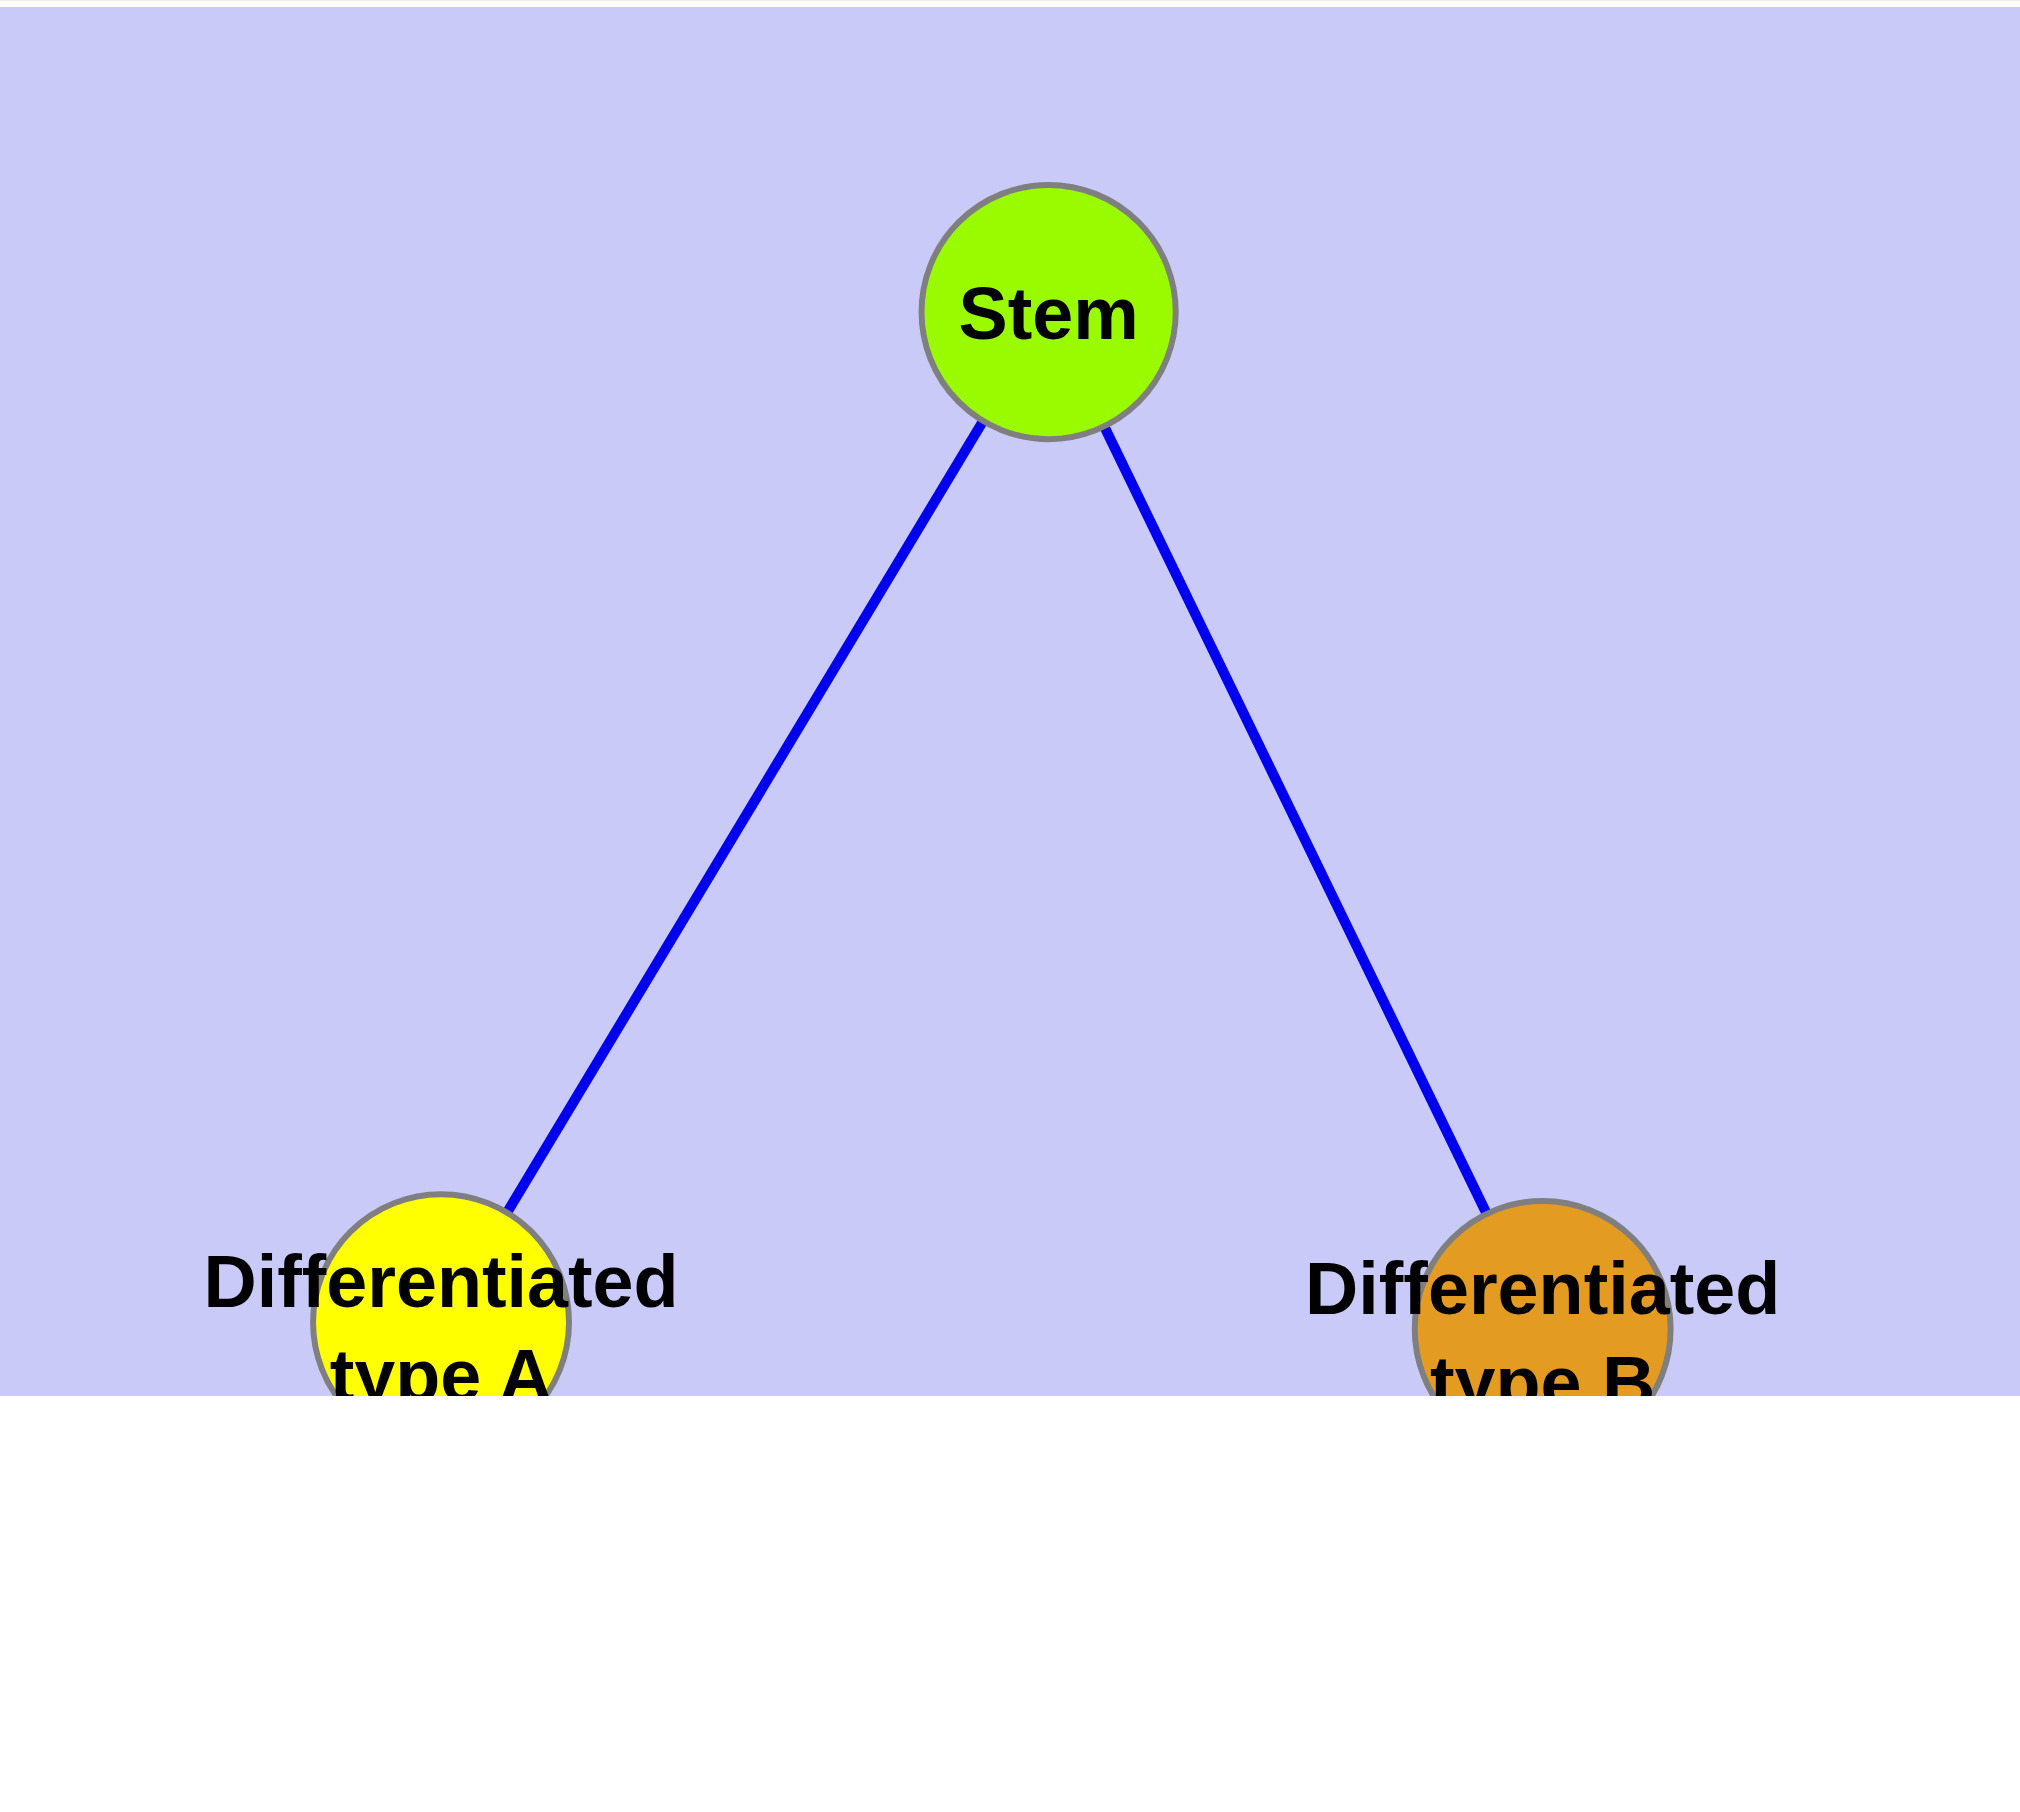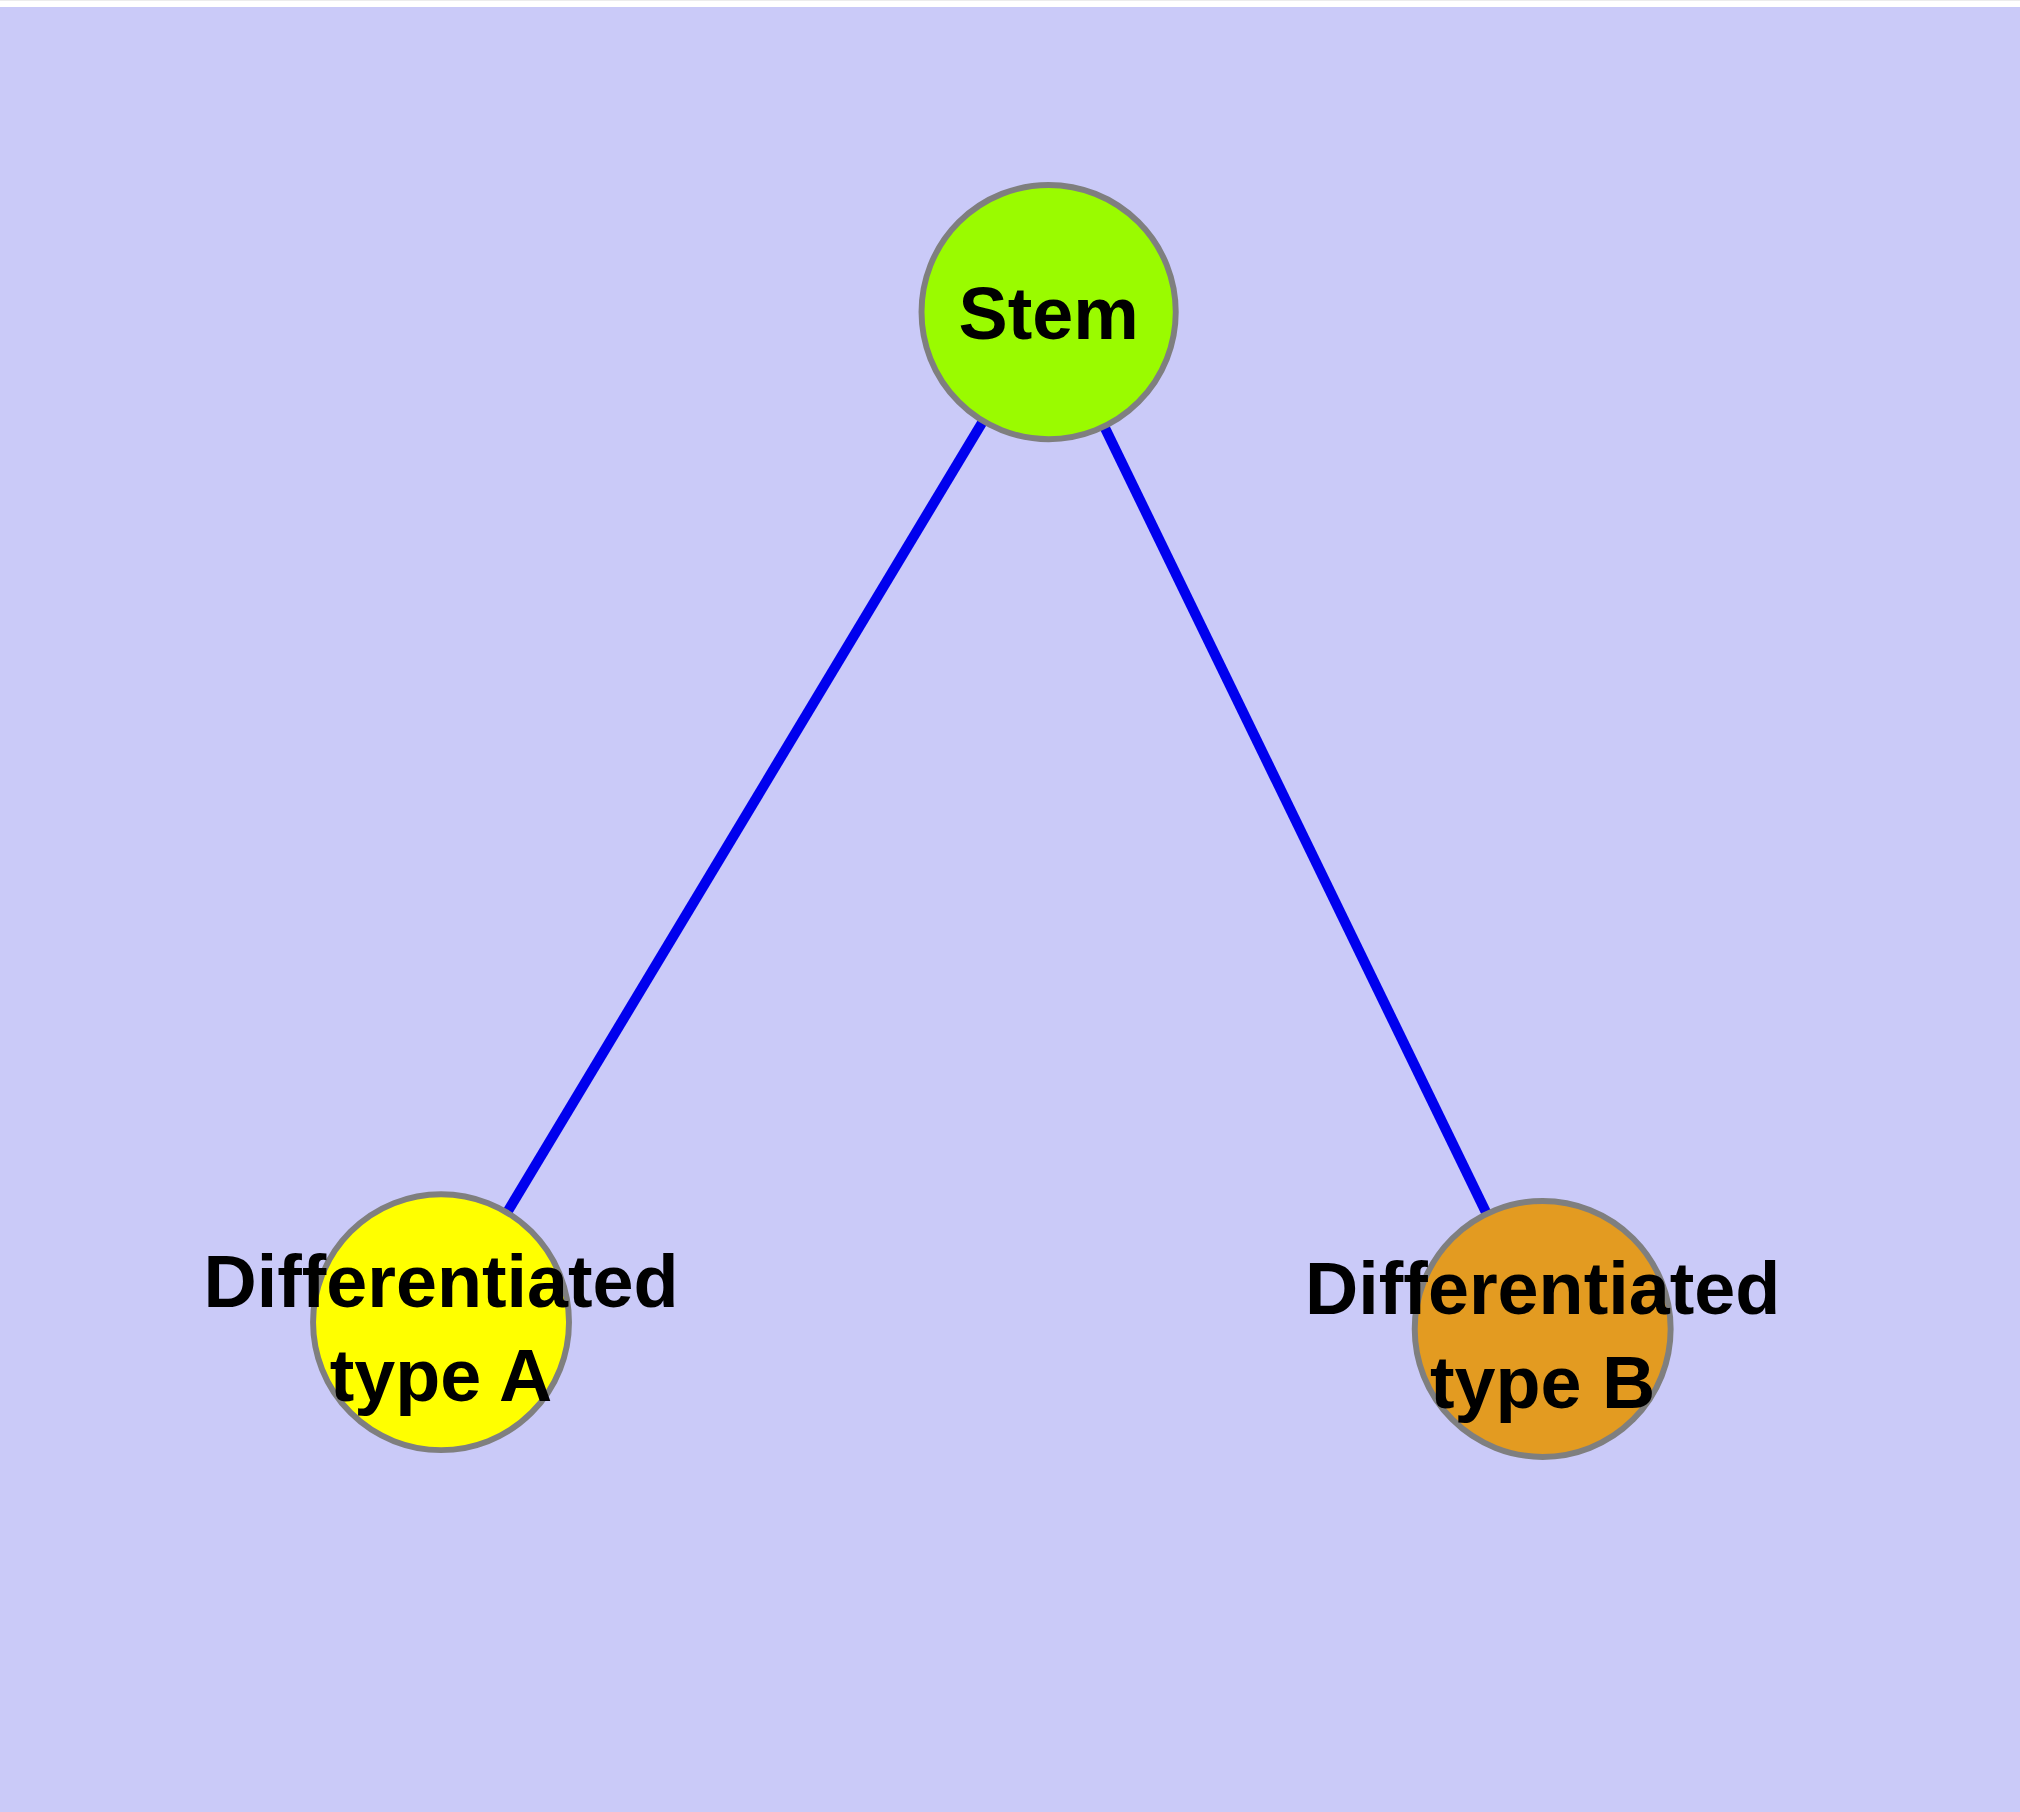--- a/index.html
+++ b/index.html
@@ -1,19 +1,19 @@
 <!DOCTYPE html>
 <html style="font-size:13.6px"><head>
 <meta charset="utf-8">
 <style>
   html, body { margin: 0; padding: 0; background: #ffffff; }
   .stage {
     position: relative;
     width: 2021px;
-    height: 1812px;
+    height: 1396px;
     overflow: hidden;
   }
   .top-strip {
     position: absolute;
     top: 0; left: 0; right: 0;
     height: 6.8px;
     background: #ffffff;
     border-top: 1.7px solid #ececec;
     box-sizing: border-box;
     z-index: 2;

